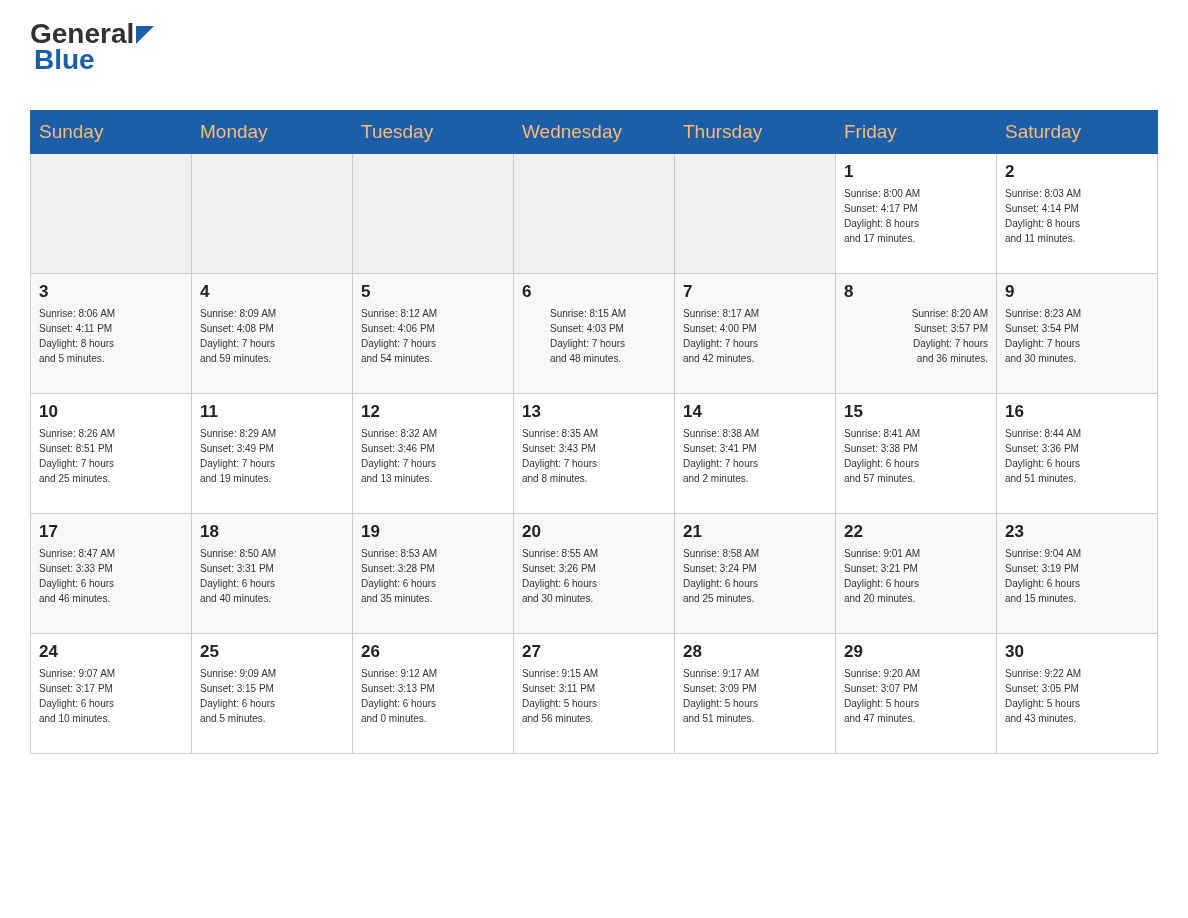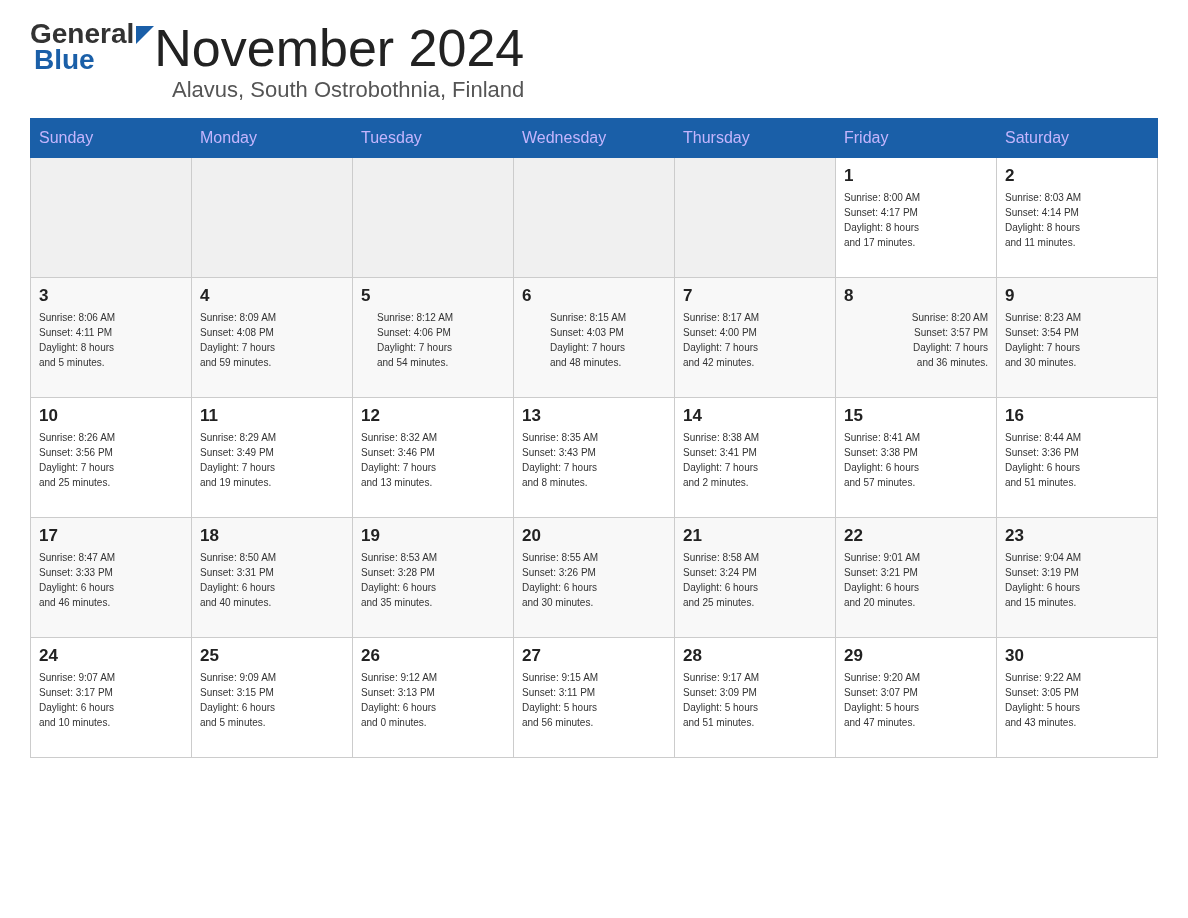--- a/index.html
+++ b/index.html
@@ -5,23 +5,23 @@
     * { margin: 0; padding: 0; box-sizing: border-box; }
     body {
       font-family: Arial, sans-serif;
       background: #ffffff;
       width: 1188px;
       min-height: 918px;
       padding: 20px 30px;
     }
     .header {
       display: flex;
-      justify-content: flex-start;
+      justify-content: space-between;
       align-items: flex-start;
-      margin-bottom: 15px;
+      margin-bottom: 34px;
     }
     .logo {
       display: flex;
       flex-direction: column;
       align-items: flex-start;
     }
     .logo-text {
       font-size: 28px;
       font-weight: bold;
       color: #333;
@@ -46,24 +46,24 @@
       color: #555;
       font-weight: normal;
     }
     .calendar {
       width: 100%;
       border-collapse: collapse;
       border: 1px solid #aaa;
     }
     .calendar th {
       background-color: #1a5fa8;
-      color: #c4b5fd;
+      color: #fdba74;
       padding: 10px 8px;
       text-align: left;
-      font-size: 16px;
+      font-size: 19px;
       font-weight: normal;
       border: 1px solid #1a5fa8;
     }
     .calendar td {
       vertical-align: top;
       padding: 8px;
       border: 1px solid #ccc;
       width: calc(100% / 7);
       min-height: 110px;
       background: #fff;
@@ -96,24 +96,20 @@
 <div class="header">
   <div class="logo">
     <div style="display:flex;align-items:center;">
       <span class="logo-text">General</span>
       <svg width="18" height="18" viewBox="0 0 18 18" style="margin-left:2px;margin-top:2px;">
         <polygon points="0,0 18,0 0,18" fill="#1a5fa8"></polygon>
       </svg>
     </div>
     <span class="logo-blue" style="margin-left:4px;margin-top:-4px;">Blue</span>
   </div>
-  <div class="title-section">
-    <div class="month-title">November 2024</div>
-    <div class="location-title">Alavus, South Ostrobothnia, Finland</div>
-  </div>
 </div>
 
 <table class="calendar">
   <thead>
     <tr>
     <th>Sunday</th>
         <th>Monday</th>
         <th>Tuesday</th>
         <th>Wednesday</th>
         <th>Thursday</th>
@@ -153,21 +149,21 @@
         </td>
         <td>
           <span class="day-number">4</span>
           <div class="day-info" style="white-space: pre-line;">Sunrise: 8:09 AM
 Sunset: 4:08 PM
 Daylight: 7 hours
 and 59 minutes.</div>
         </td>
         <td>
           <span class="day-number">5</span>
-          <div class="day-info" style="white-space: pre-line; margin-left: 16px;">Sunrise: 8:12 AM
+          <div class="day-info" style="white-space: pre-line;">Sunrise: 8:12 AM
 Sunset: 4:06 PM
 Daylight: 7 hours
 and 54 minutes.</div>
         </td>
         <td>
           <span class="day-number">6</span>
           <div class="day-info" style="white-space: pre-line; margin-left: 28px;">Sunrise: 8:15 AM
 Sunset: 4:03 PM
 Daylight: 7 hours
 and 48 minutes.</div>
@@ -191,21 +187,21 @@
           <div class="day-info" style="white-space: pre-line;">Sunrise: 8:23 AM
 Sunset: 3:54 PM
 Daylight: 7 hours
 and 30 minutes.</div>
         </td>
       </tr>
       <tr>
         <td>
           <span class="day-number">10</span>
           <div class="day-info" style="white-space: pre-line;">Sunrise: 8:26 AM
-Sunset: 3:56 PM
+Sunset: 8:51 PM
 Daylight: 7 hours
 and 25 minutes.</div>
         </td>
         <td>
           <span class="day-number">11</span>
           <div class="day-info" style="white-space: pre-line;">Sunrise: 8:29 AM
 Sunset: 3:49 PM
 Daylight: 7 hours
 and 19 minutes.</div>
         </td>

